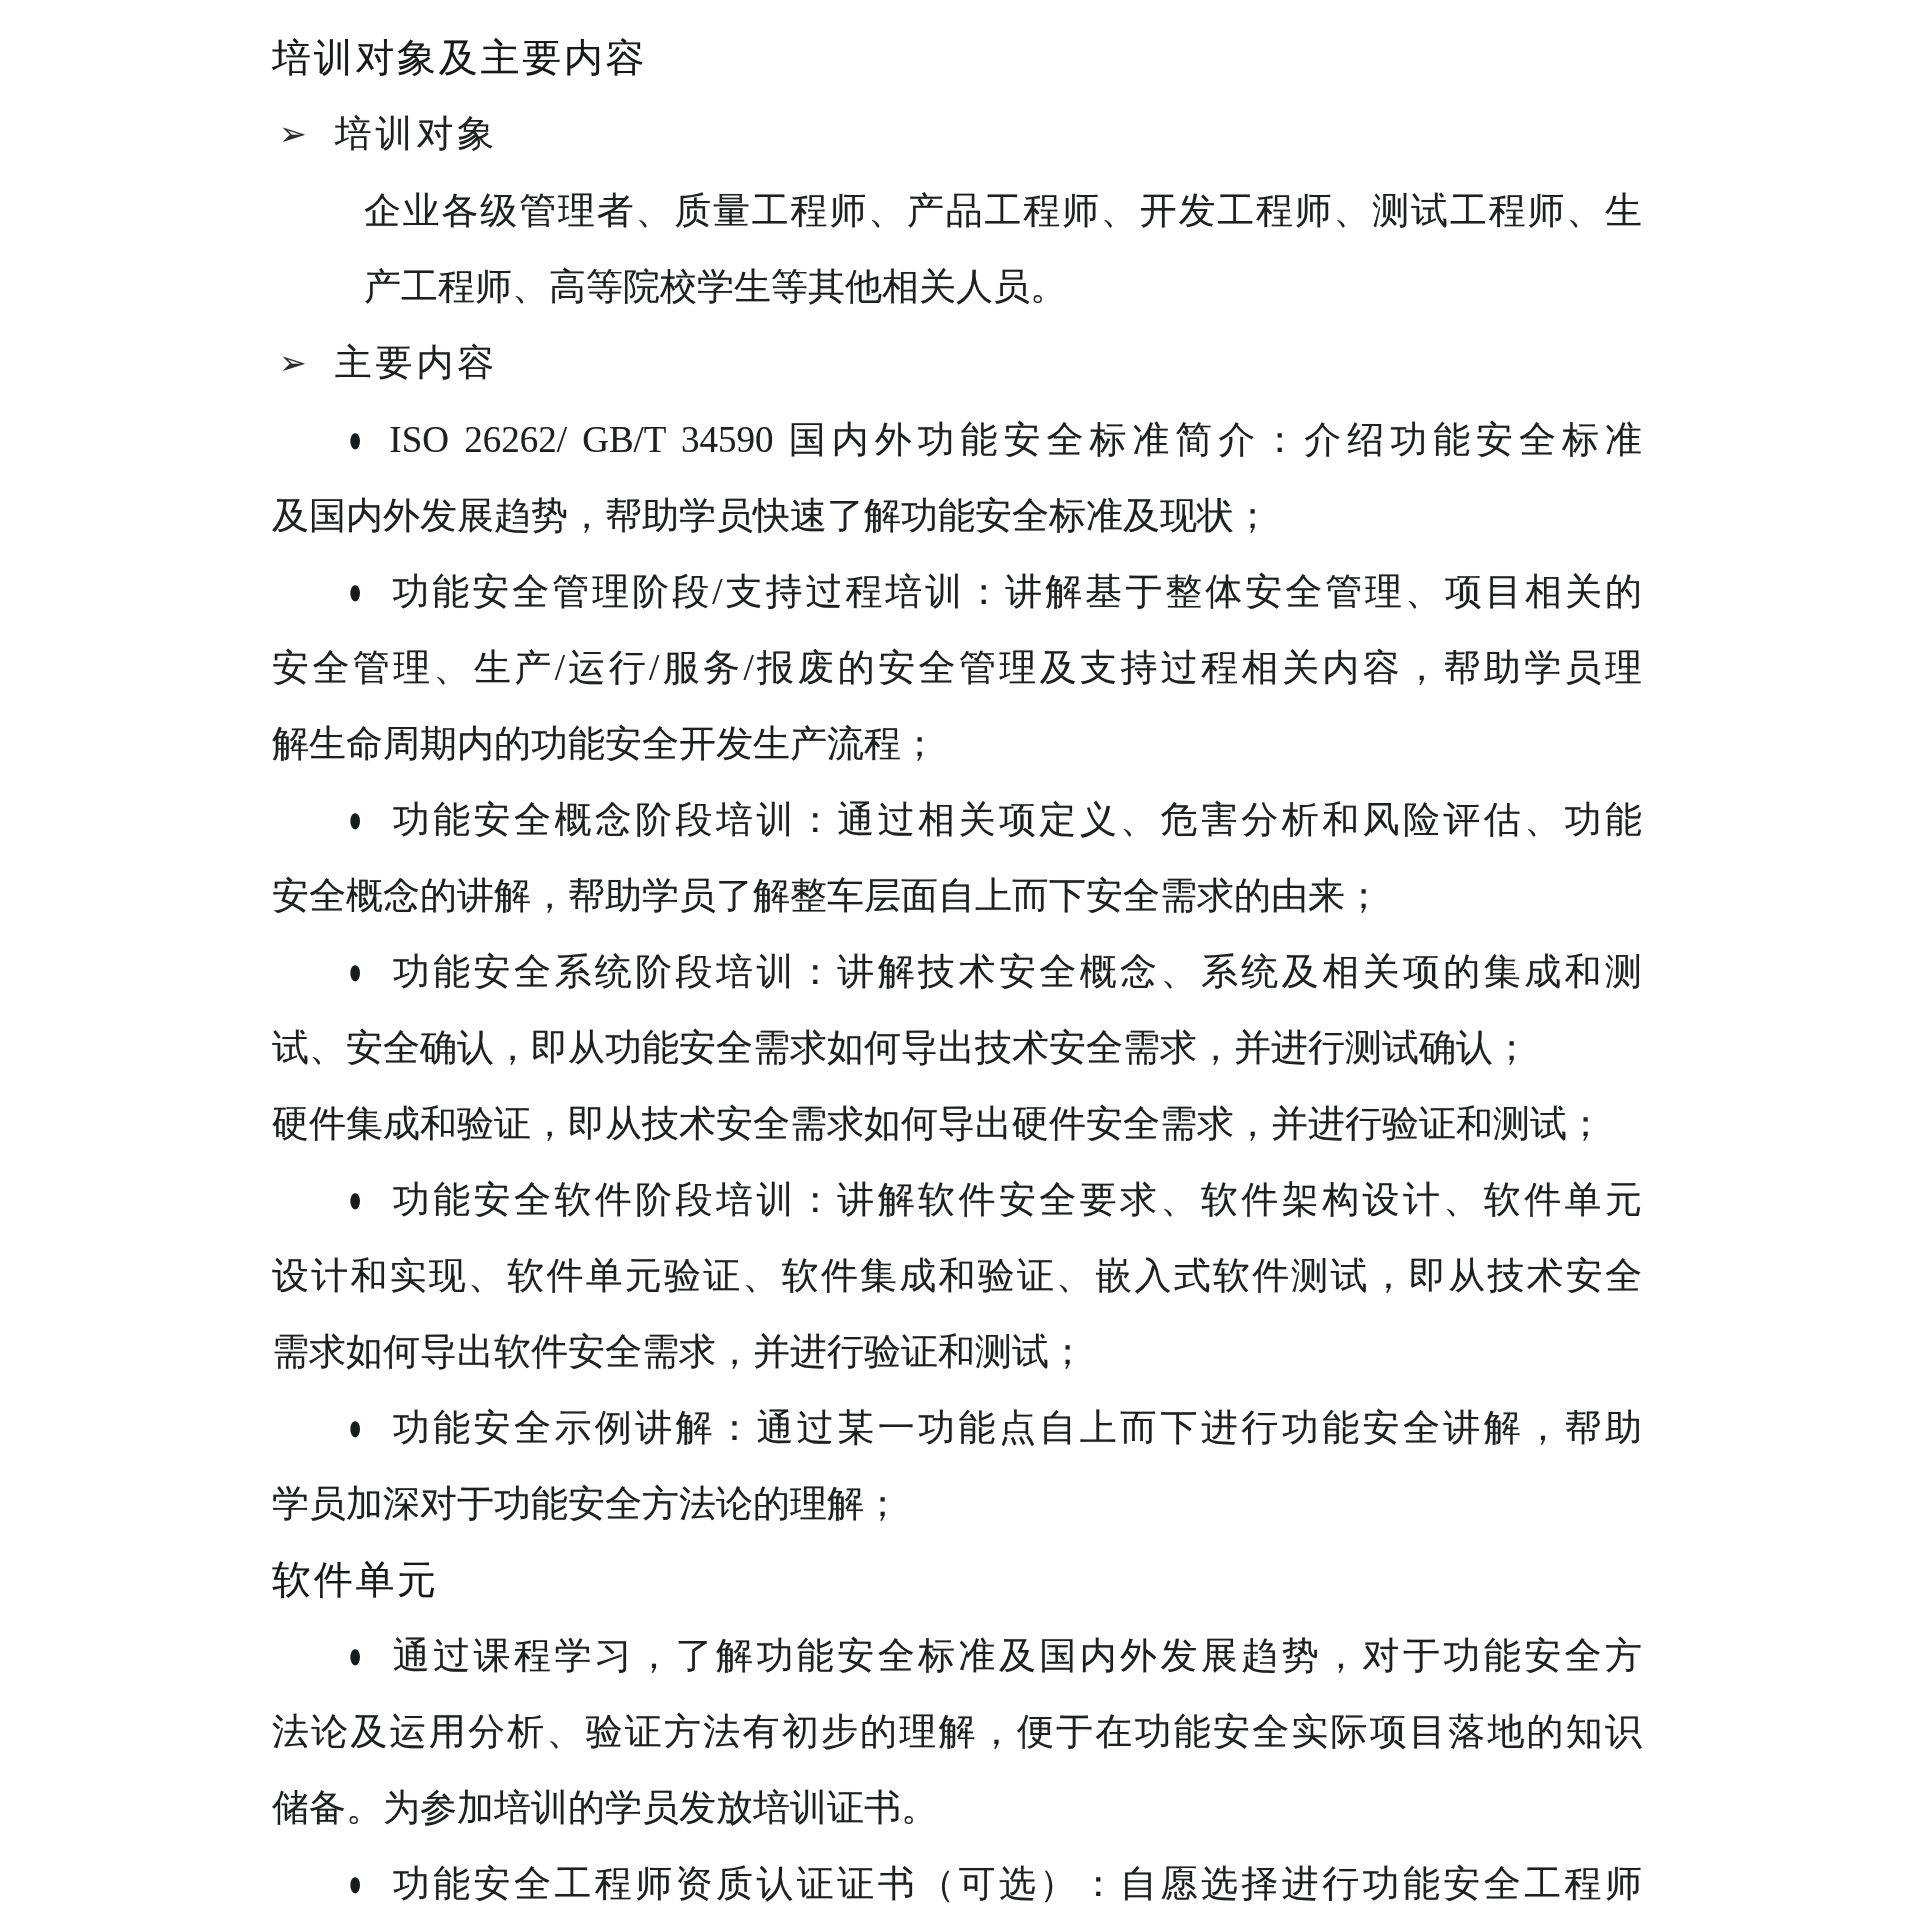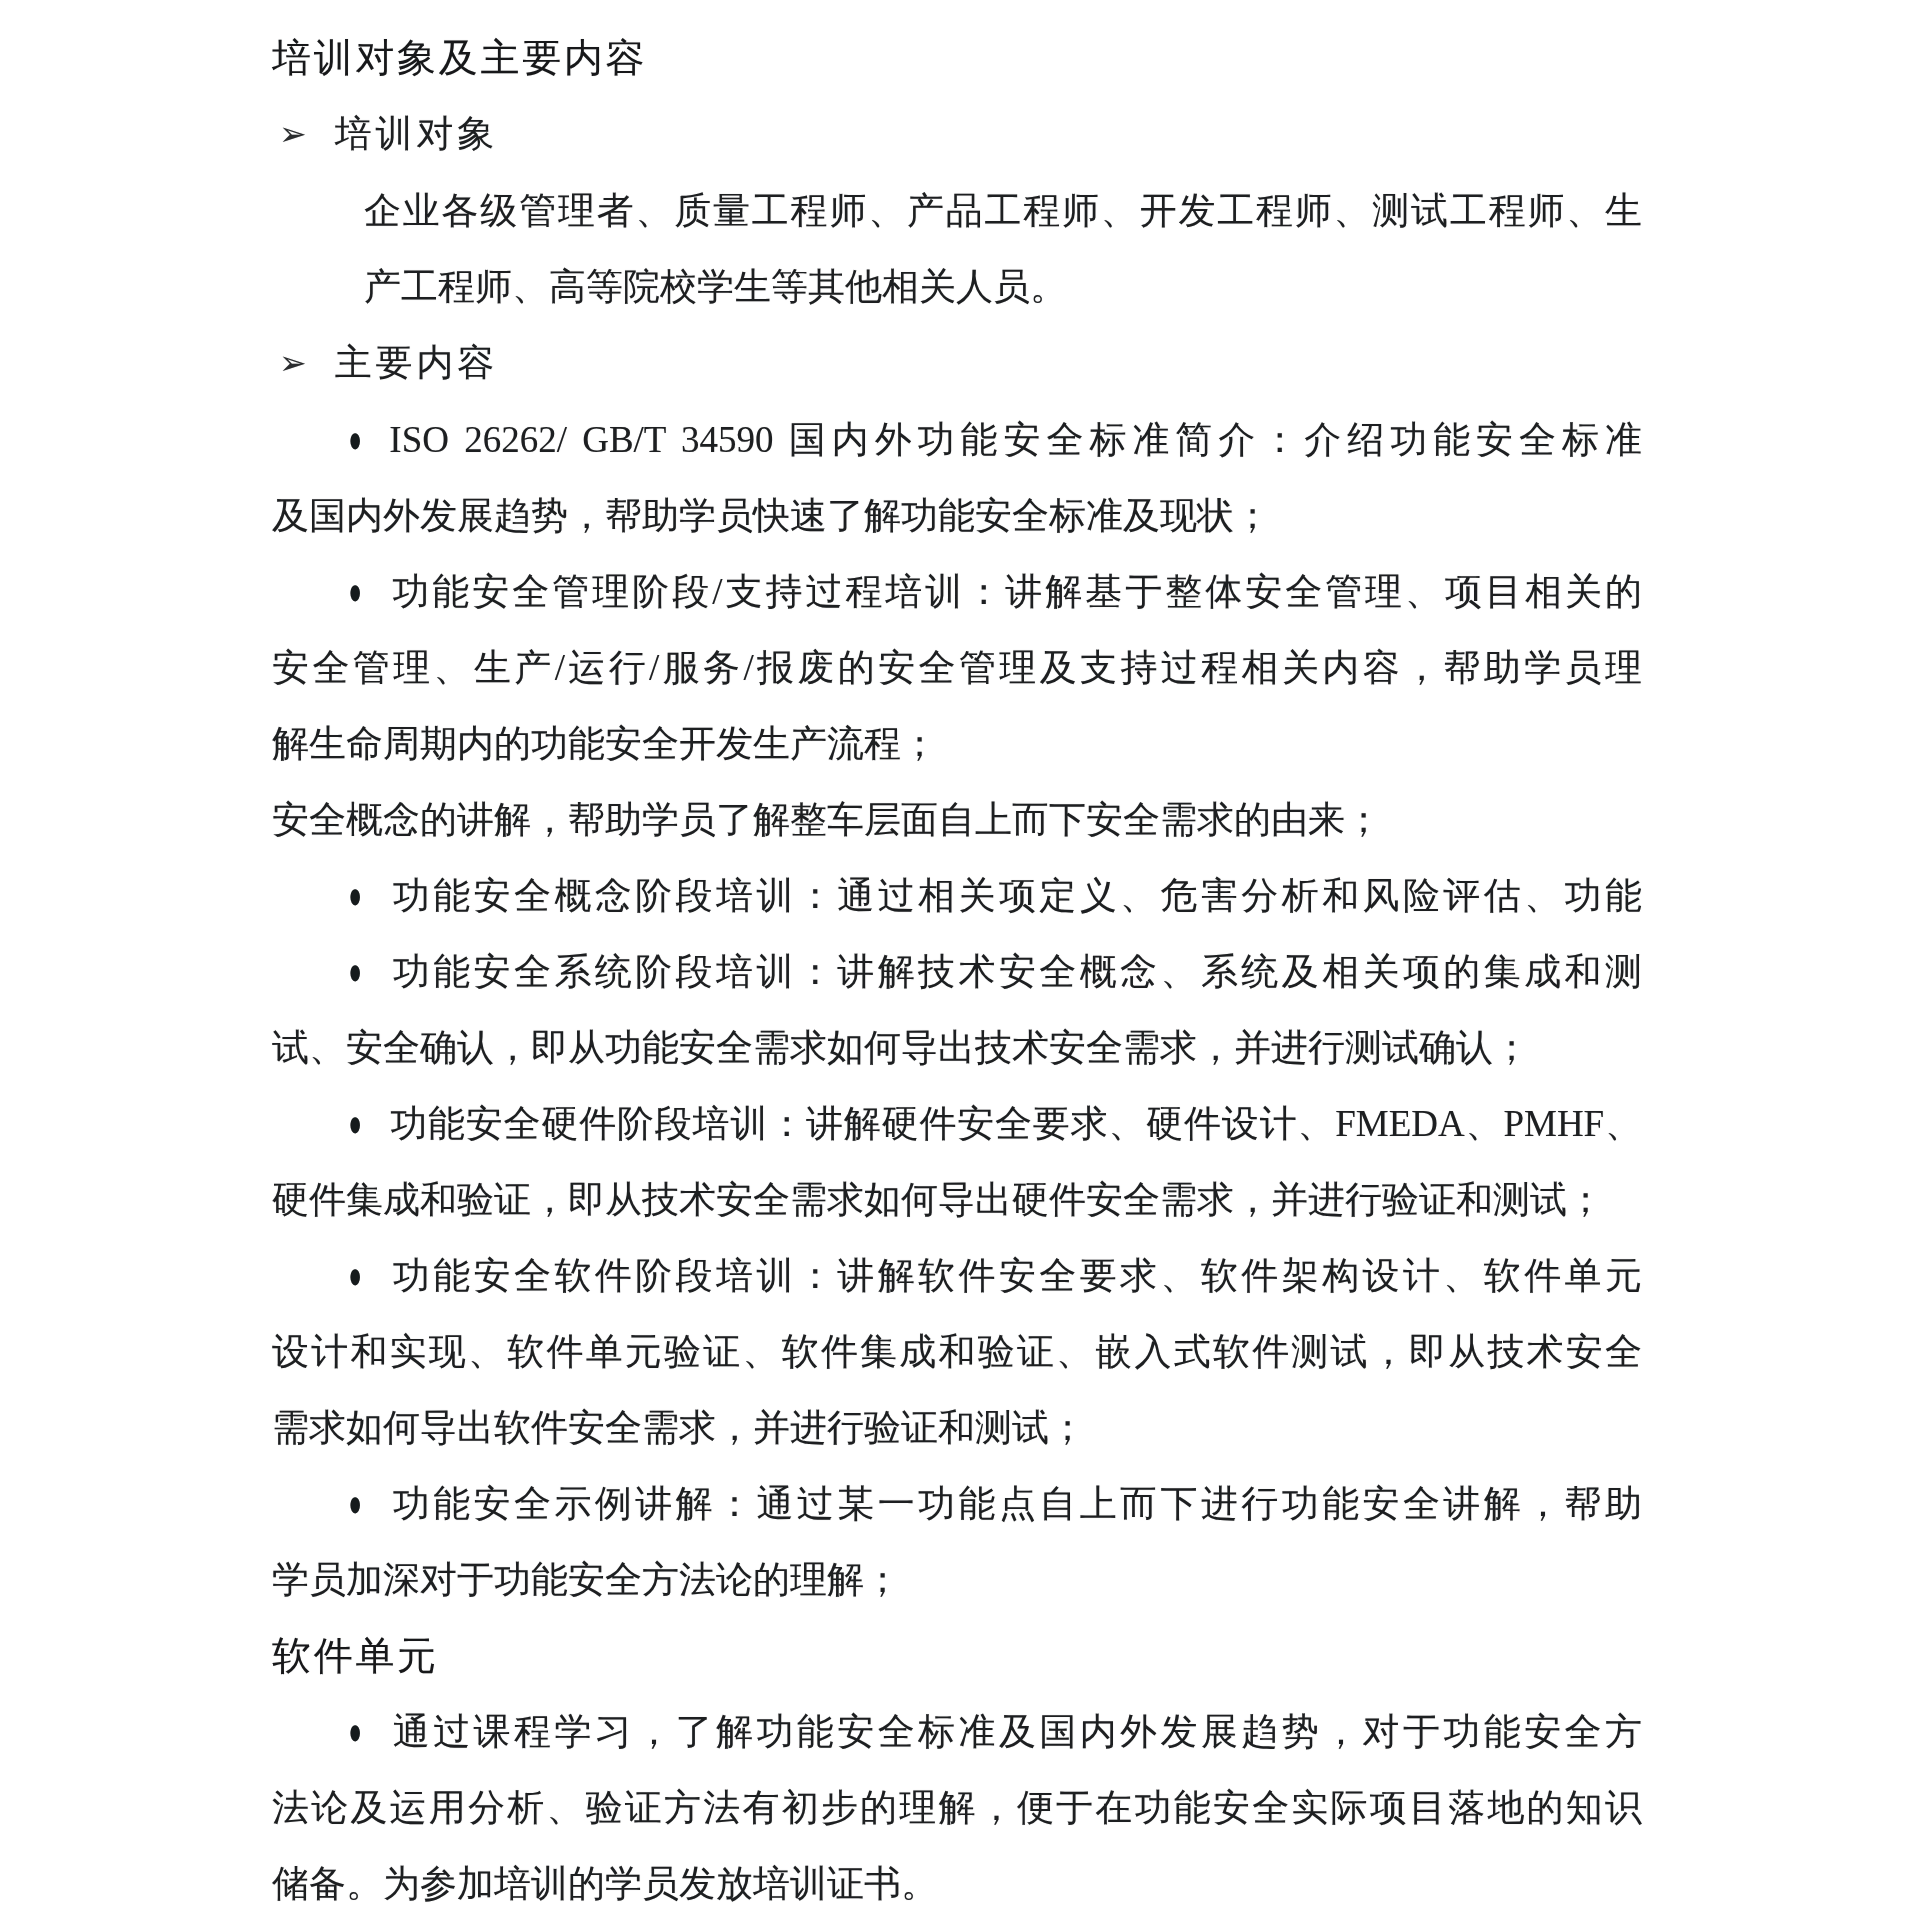--- a/index.html
+++ b/index.html
@@ -51,29 +51,28 @@
       <div class="">
         <div class="line just first-indent"><span class="bullet-marker">●</span>ISO 26262/ GB/T 34590 国内外功能安全标准简介：介绍功能安全标准</div>
         <div class="line">及国内外发展趋势，帮助学员快速了解功能安全标准及现状；</div>
       </div>
       <div class="">
         <div class="line just first-indent"><span class="bullet-marker">●</span>功能安全管理阶段/支持过程培训：讲解基于整体安全管理、项目相关的</div>
         <div class="line just">安全管理、生产/运行/服务/报废的安全管理及支持过程相关内容，帮助学员理</div>
         <div class="line">解生命周期内的功能安全开发生产流程；</div>
       </div>
       <div class="">
+        <div class="line just first-indent"><span class="bullet-marker">●</span>功能安全概念阶段培训：通过相关项定义、危害分析和风险评估、功能</div>
         <div class="line">安全概念的讲解，帮助学员了解整车层面自上而下安全需求的由来；</div>
-        <div class="line just first-indent"><span class="bullet-marker">●</span>功能安全概念阶段培训：通过相关项定义、危害分析和风险评估、功能</div>
       </div>
       <div class="">
         <div class="line just first-indent"><span class="bullet-marker">●</span>功能安全系统阶段培训：讲解技术安全概念、系统及相关项的集成和测</div>
         <div class="line">试、安全确认，即从功能安全需求如何导出技术安全需求，并进行测试确认；</div>
       </div>
       <div class="">
-        <div class="line just first-indent"><span class="bullet-marker">●</span>功能安全硬件阶段培训：讲解硬件安全要求、硬件设计、FMEDA、PMHF、</div>
         <div class="line">硬件集成和验证，即从技术安全需求如何导出硬件安全需求，并进行验证和测试；</div>
       </div>
       <div class="">
         <div class="line just first-indent"><span class="bullet-marker">●</span>功能安全软件阶段培训：讲解软件安全要求、软件架构设计、软件单元</div>
         <div class="line just">设计和实现、软件单元验证、软件集成和验证、嵌入式软件测试，即从技术安全</div>
         <div class="line">需求如何导出软件安全需求，并进行验证和测试；</div>
       </div>
       <div class="">
         <div class="line just first-indent"><span class="bullet-marker">●</span>功能安全示例讲解：通过某一功能点自上而下进行功能安全讲解，帮助</div>
         <div class="line">学员加深对于功能安全方法论的理解；</div>

